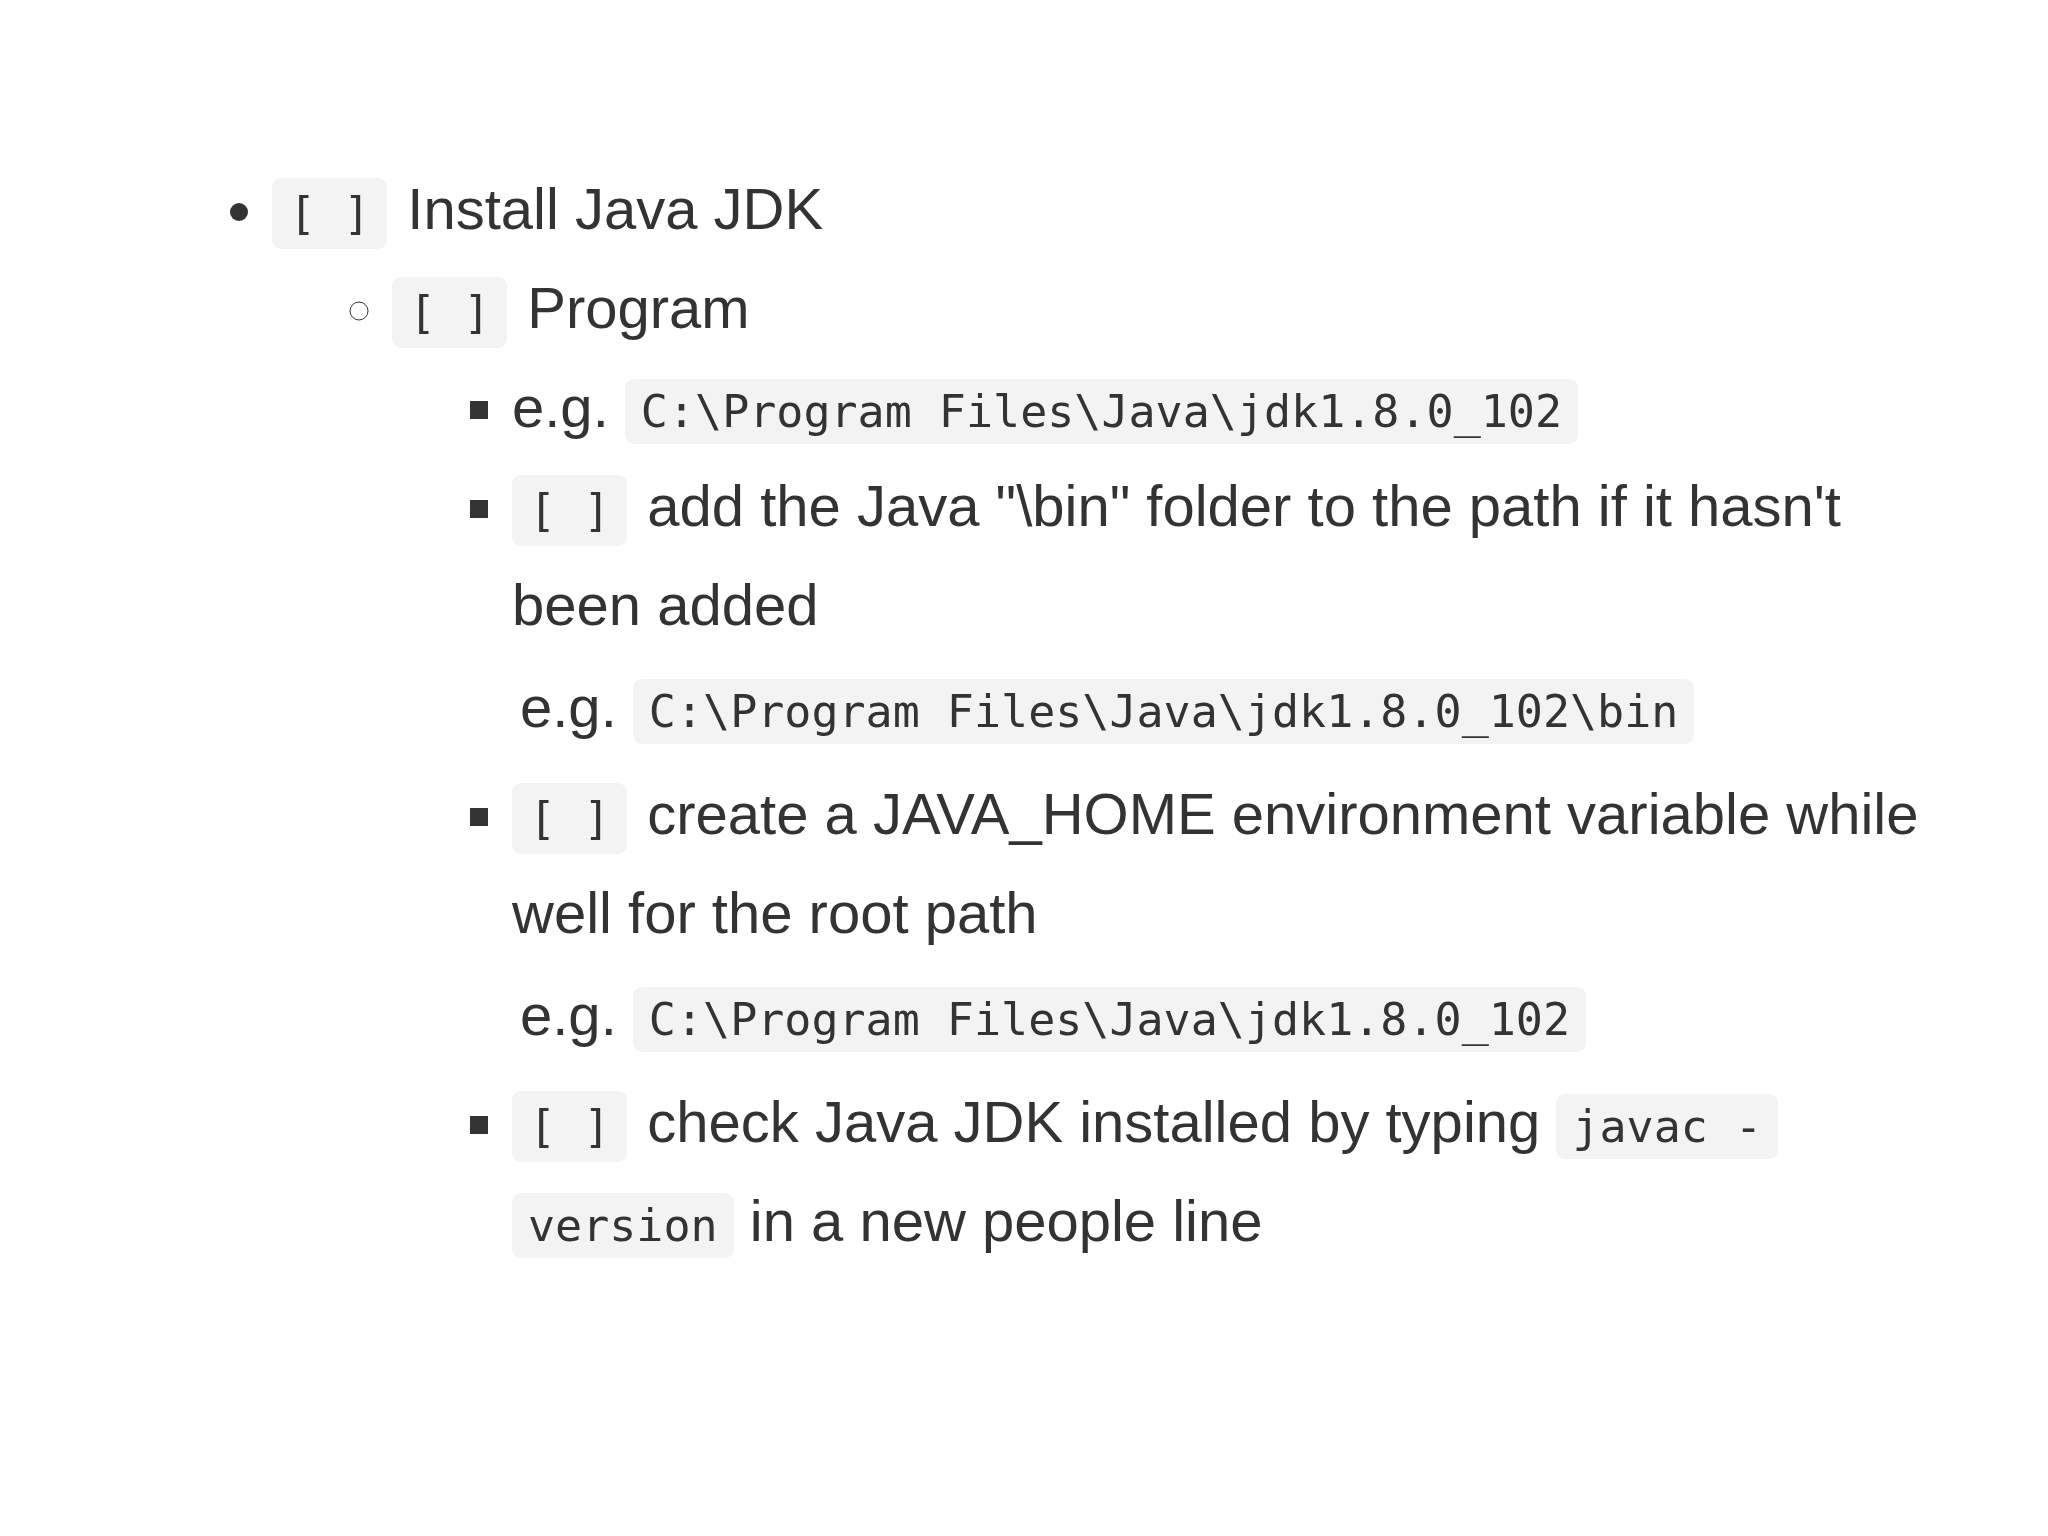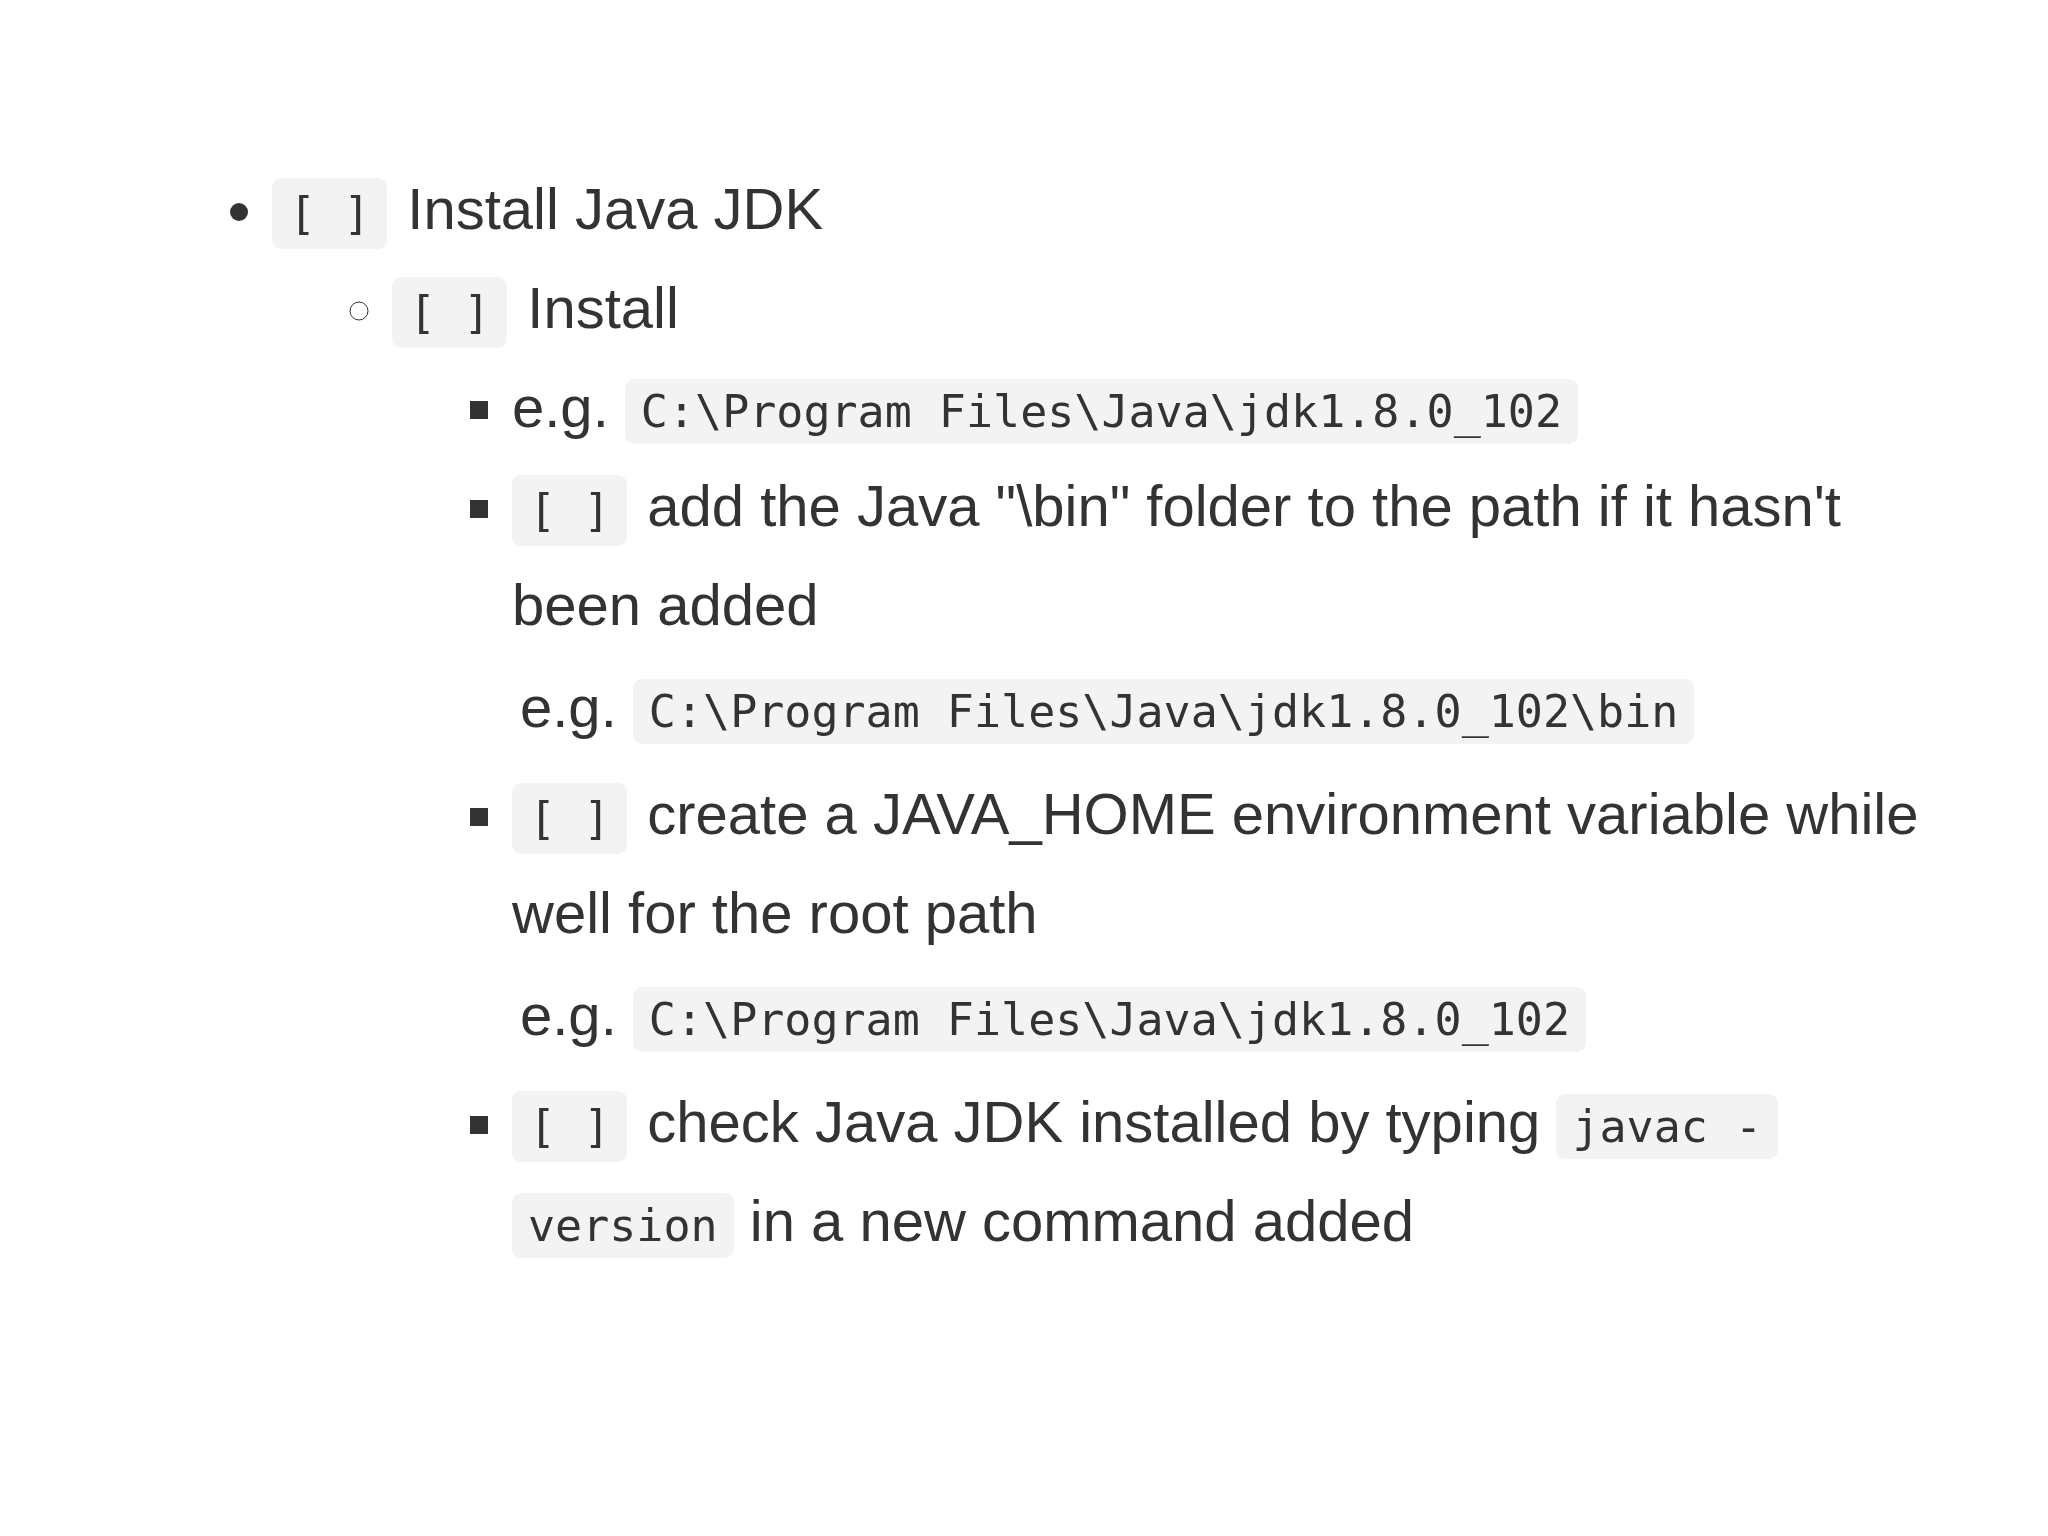--- a/index.html
+++ b/index.html
@@ -53,21 +53,21 @@
 <body>
 
 <main class="doc">
   <ul class="l1">
 
     <li>
       <span class="cb">[ ]</span><span>Install Java JDK</span>
 
       <ul class="l2">
         <li>
-          <span class="cb">[ ]</span><span>Install</span>
+          <span class="cb">[ ]</span><span>Program</span>
 
           <ul class="l3">
 
             <li>
               <span>e.g. </span><code>C:\Program Files\Java\jdk1.8.0_102</code>
             </li>
 
             <li>
               <span class="cb">[ ]</span><span>add the Java "\bin" folder to the path if it hasn't been added</span>
               <div class="egline">
@@ -76,21 +76,21 @@
             </li>
 
             <li>
               <span class="cb">[ ]</span><span>create a JAVA_HOME environment variable while well for the root path</span>
               <div class="egline">
                 <span>e.g. </span><code>C:\Program Files\Java\jdk1.8.0_102</code>
               </div>
             </li>
 
             <li>
-              <span class="cb">[ ]</span><span>check Java JDK installed by typing </span><code>javac -version</code><span> in a new command added</span>
+              <span class="cb">[ ]</span><span>check Java JDK installed by typing </span><code>javac -version</code><span> in a new people line</span>
             </li>
 
           </ul>
         </li>
       </ul>
     </li>
 
   </ul>
 </main>
 

